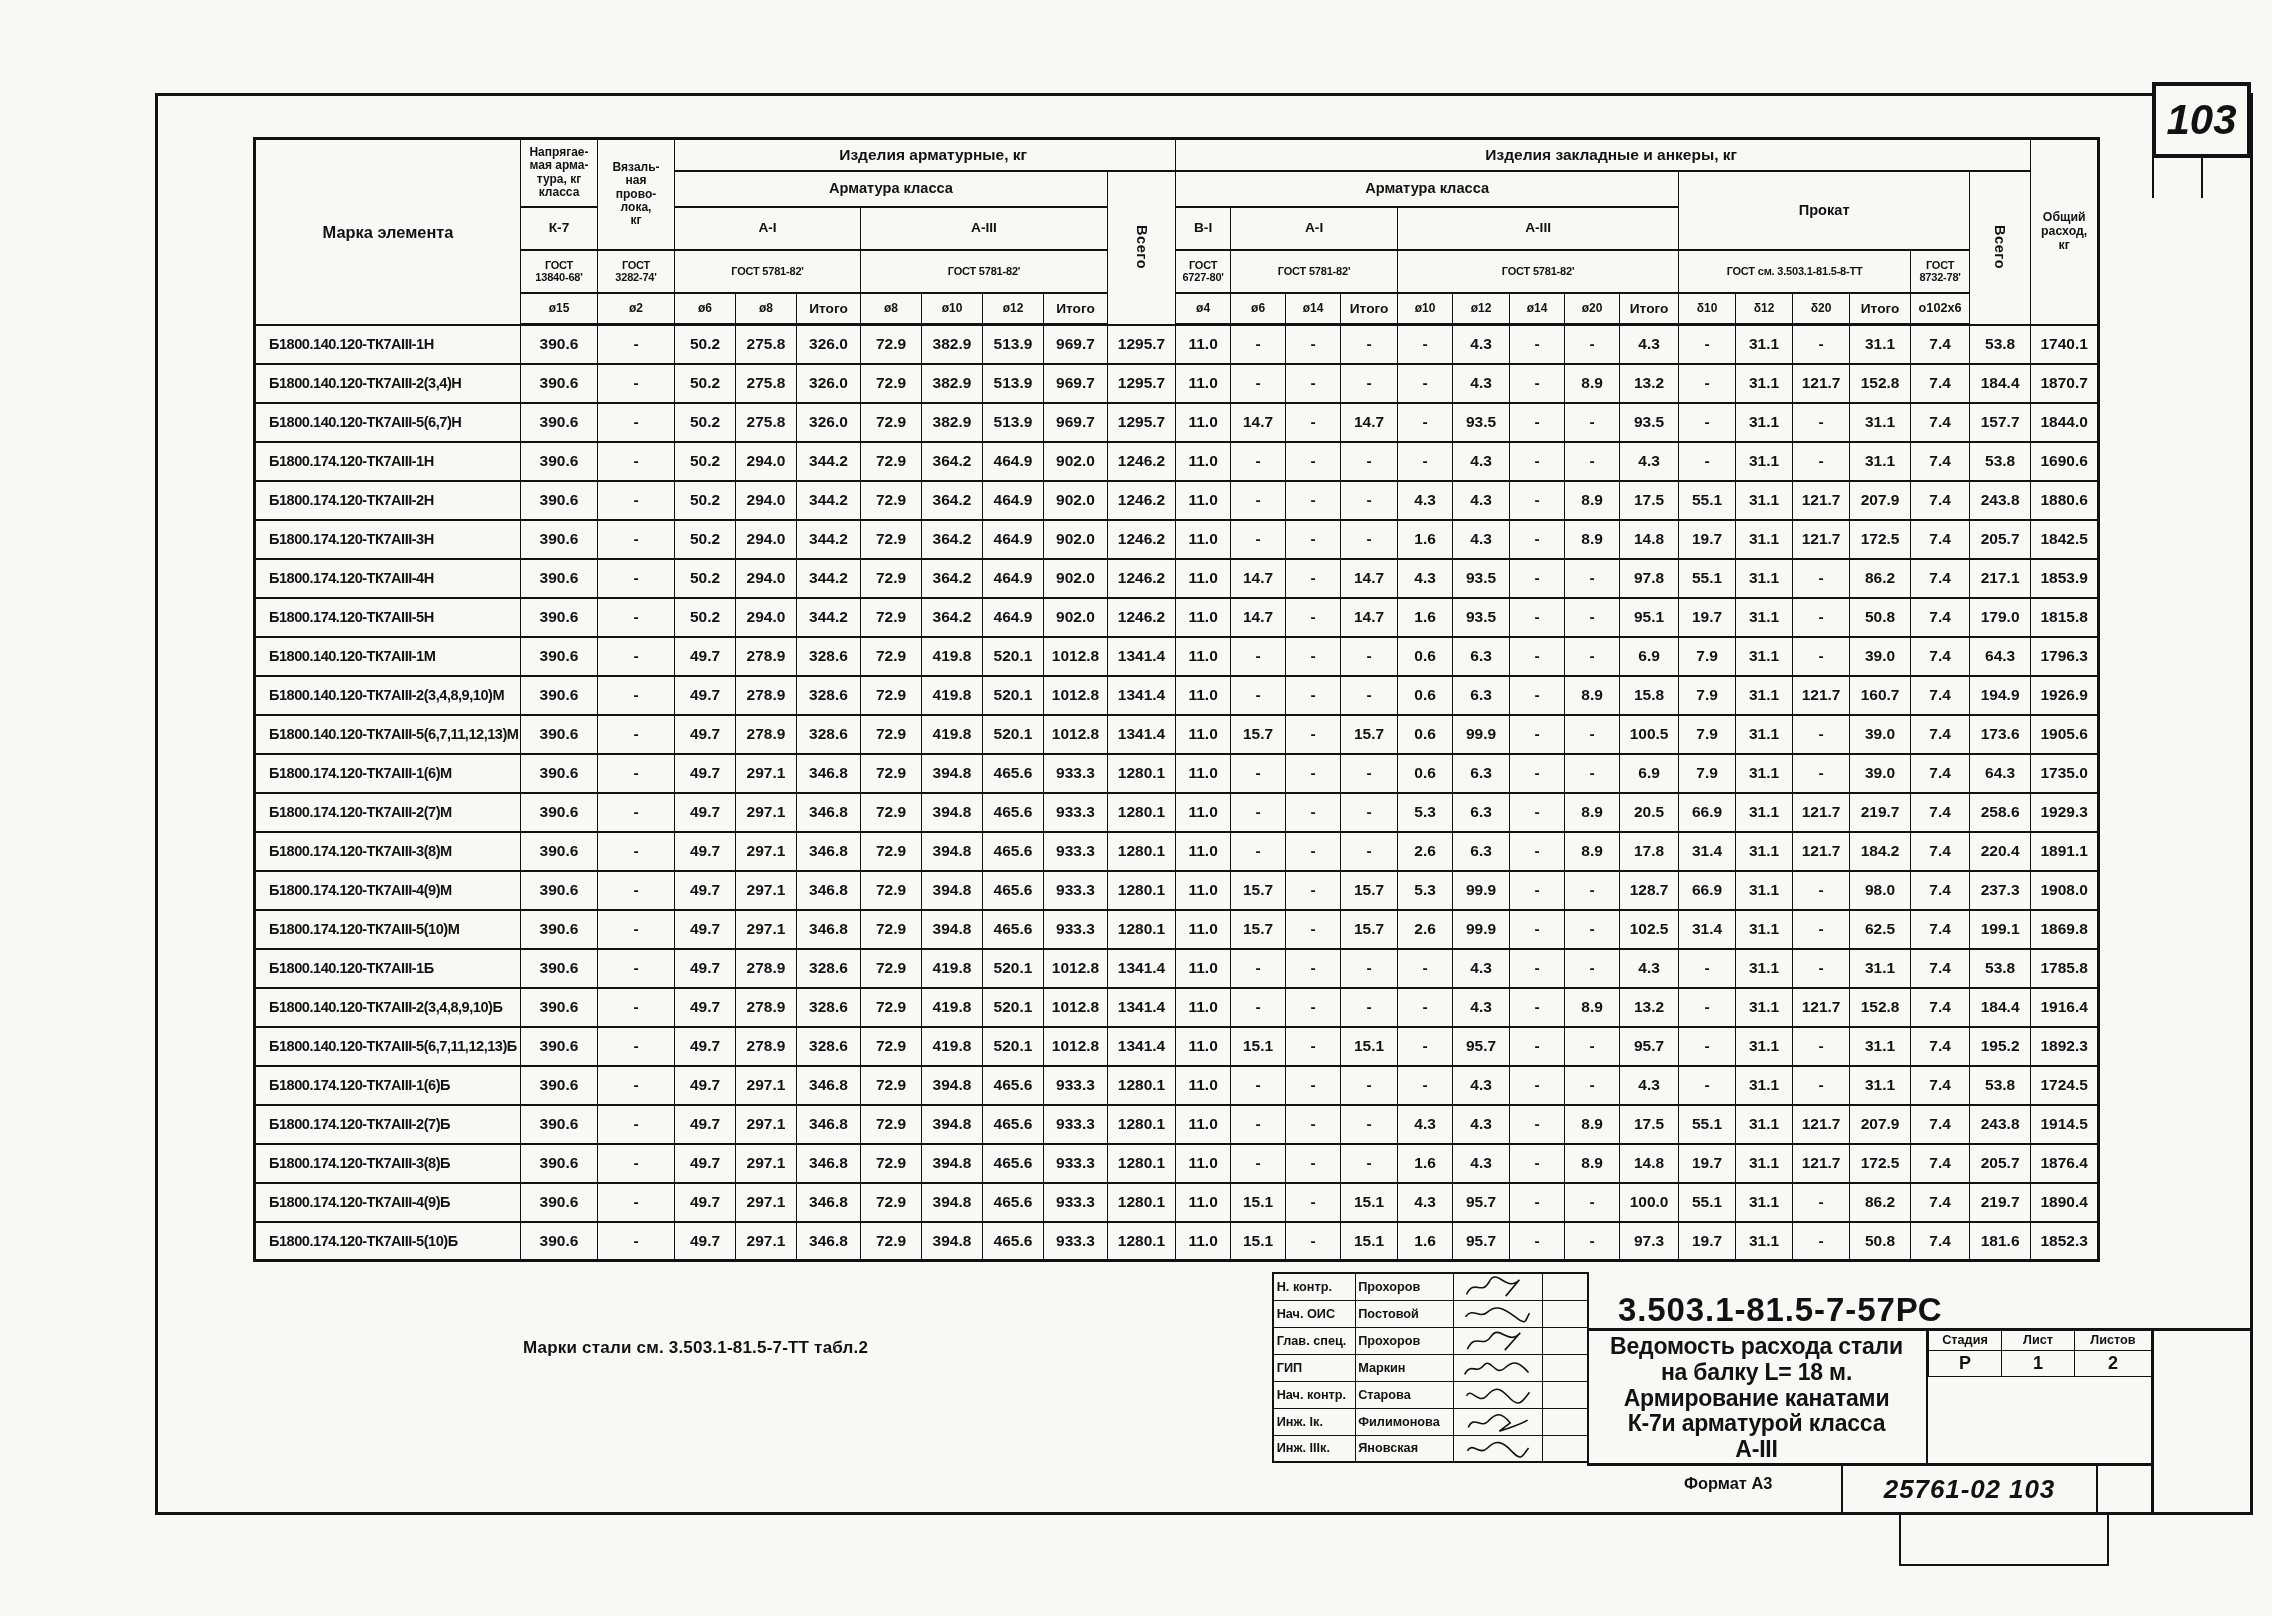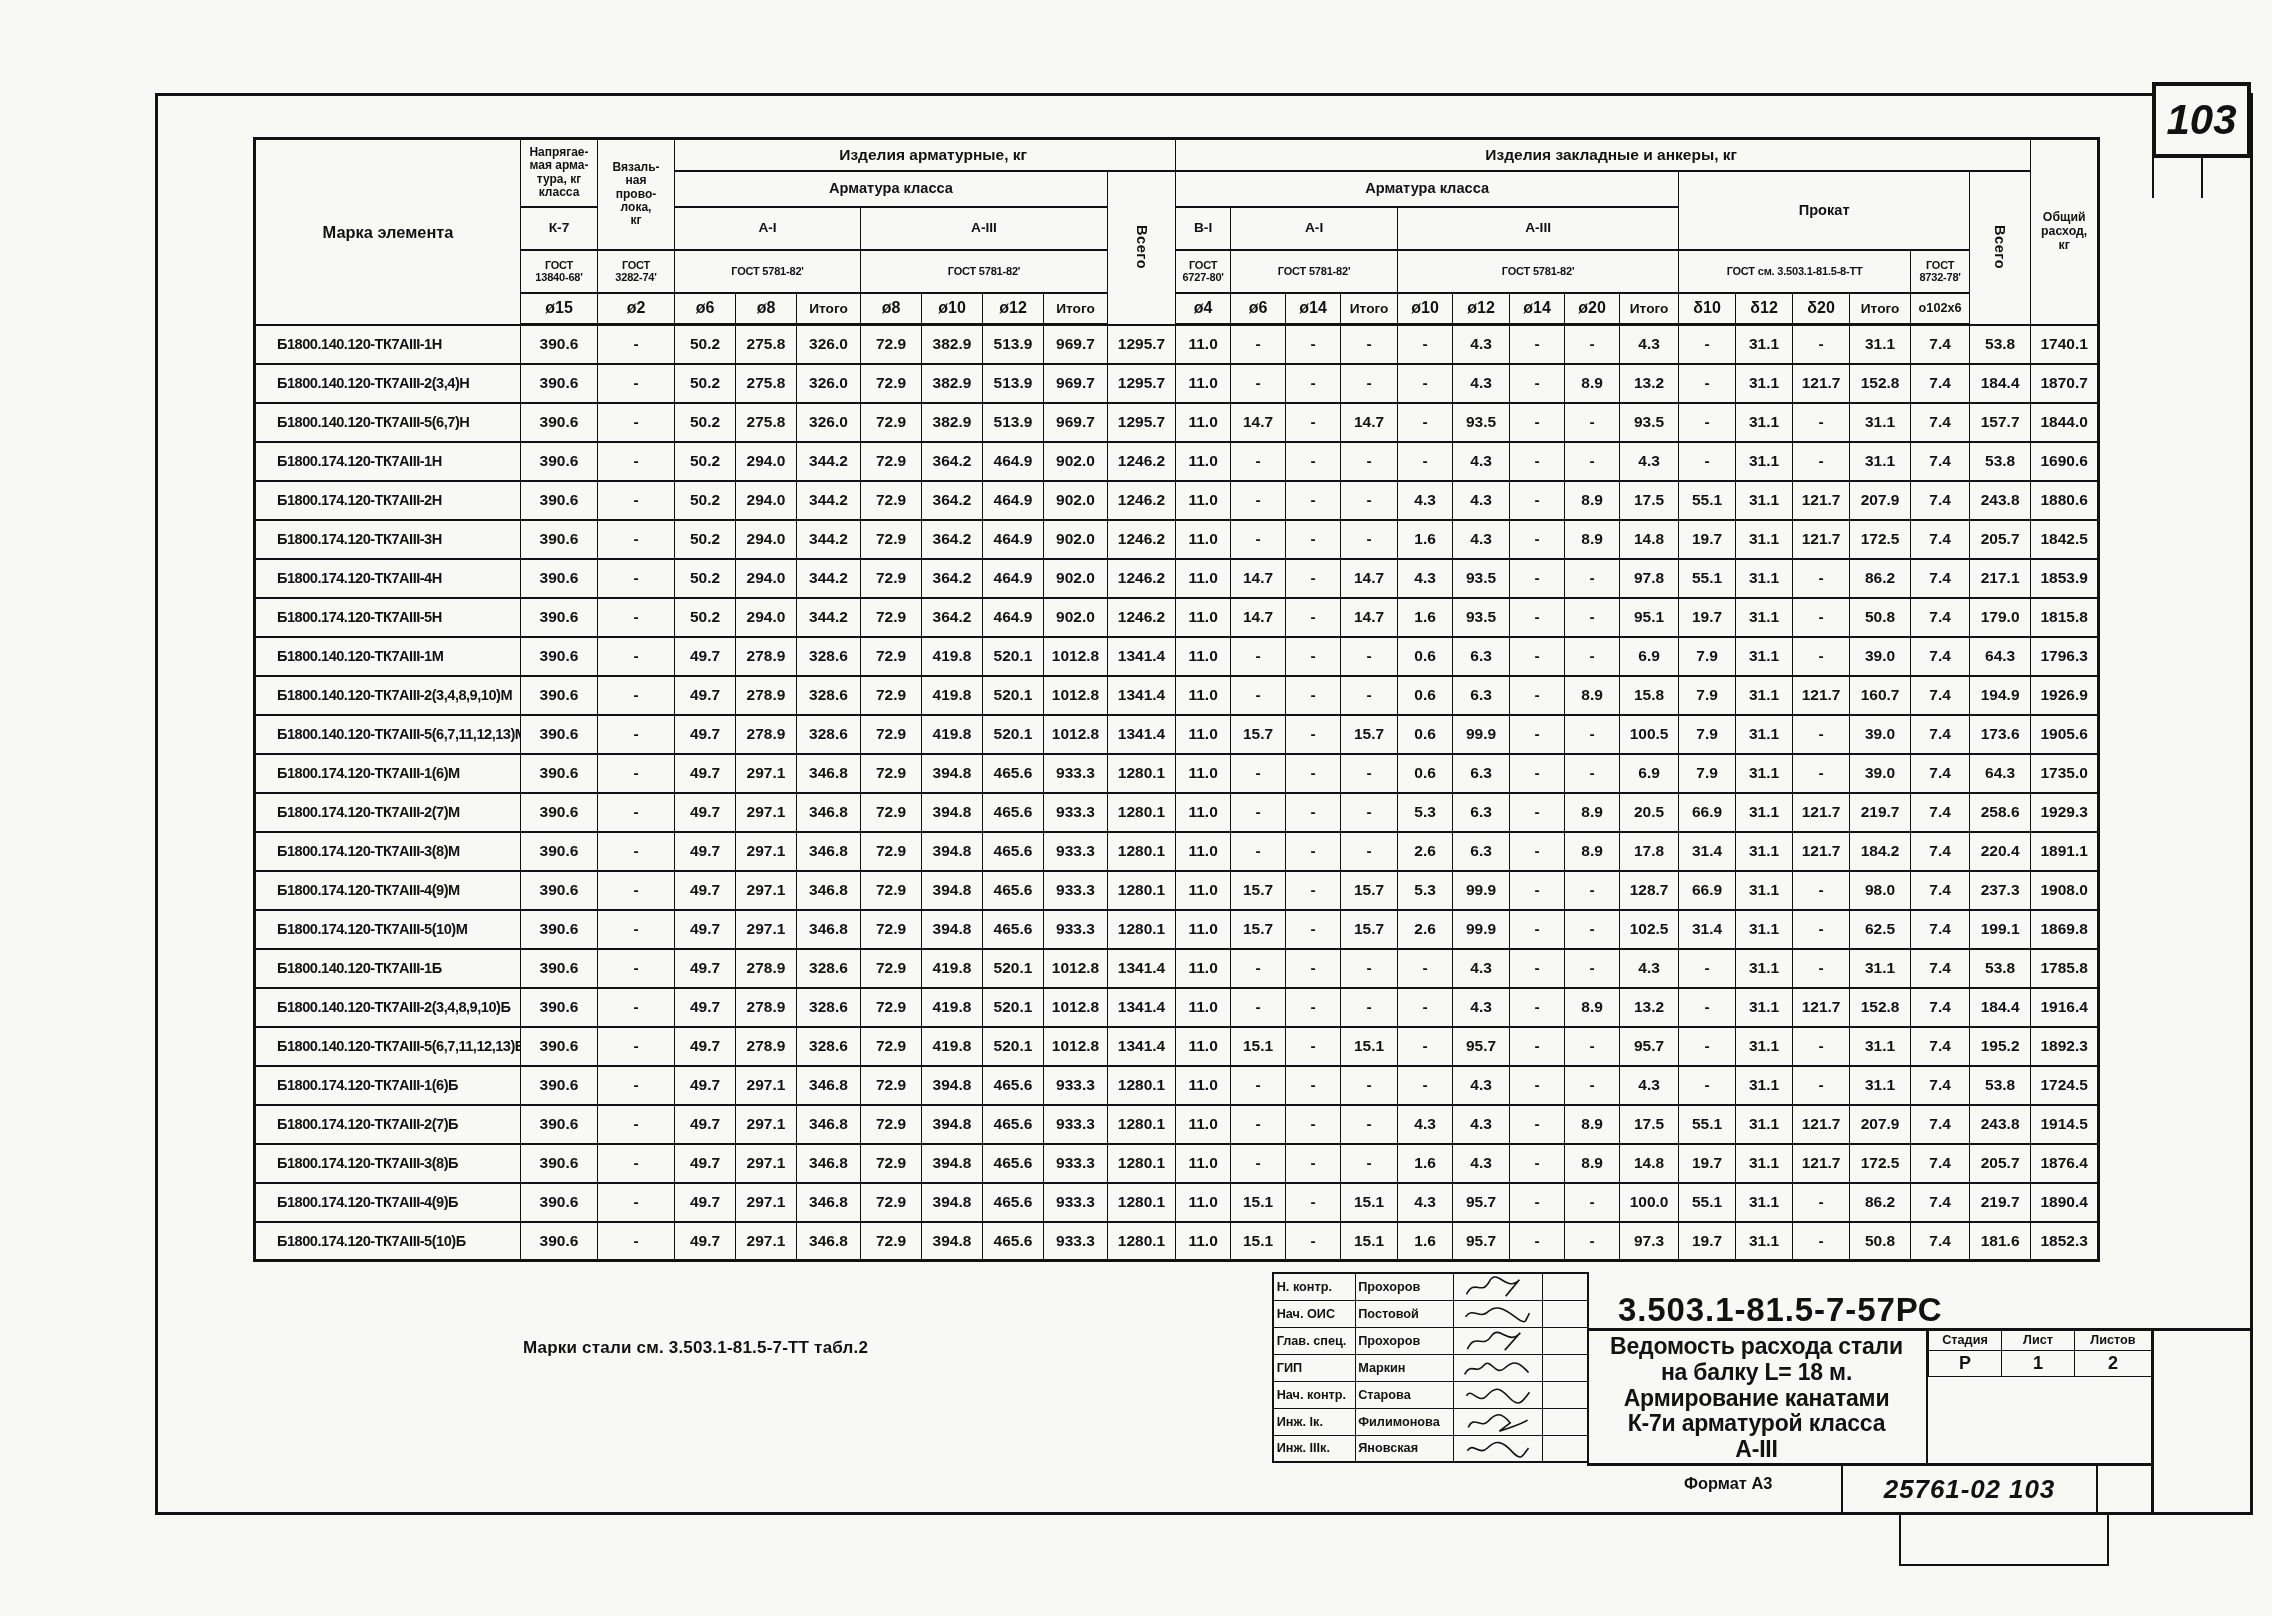--- a/index.html
+++ b/index.html
@@ -34,26 +34,26 @@
     font-weight:700; color:var(--ink);
     padding:0 0.9px; white-space:pre-line;
   }
   .tbl th{font-size:13.7px; line-height:1.12;}
   .tbl tbody td{border-top-width:2.7px; border-bottom-width:2.7px; font-size:15.5px; white-space:nowrap;}
   .tbl thead tr.hr1 th{border-bottom-width:2.7px;}
   .tbl thead tr.hr5 th{border-bottom-width:3.2px;}
   .tbl thead tr.hr2 th, .tbl thead tr.hr3 th, .tbl thead tr.hr4 th{border-bottom-width:2.3px;}
   tr.hr1{height:32px;} tr.hr2{height:36px;} tr.hr3{height:43px;} tr.hr4{height:43px;} tr.hr5{height:32px;}
   .tbl tbody tr{height:39px;}
-  .tbl td.mark{ text-align:left; font-size:14.6px; letter-spacing:-0.5px; padding-left:21px;margin-left:7px; }
+  .tbl td.mark{ text-align:left; font-size:14.6px; letter-spacing:-0.5px; padding-left:13px;margin-left:7px; }
   th.small{font-size:12px;}
   th.gost{font-size:11px; letter-spacing:-0.2px;}
   th.titlecell{font-size:15.5px;padding-left:17px;}
   th.classcell{font-size:14.6px;}
-  th.dia{font-size:16px;}
+  th.dia{font-size:12px;}
   th.vert{
     writing-mode:vertical-rl; font-size:14.6px; letter-spacing:0.5px; padding:0;
   }
   th.totalkg{font-size:12.3px;}
 
   
   .note{
     position:absolute; left:523px; top:1338px;
     font-size:17px; font-weight:700; letter-spacing:0.2px;
   }

